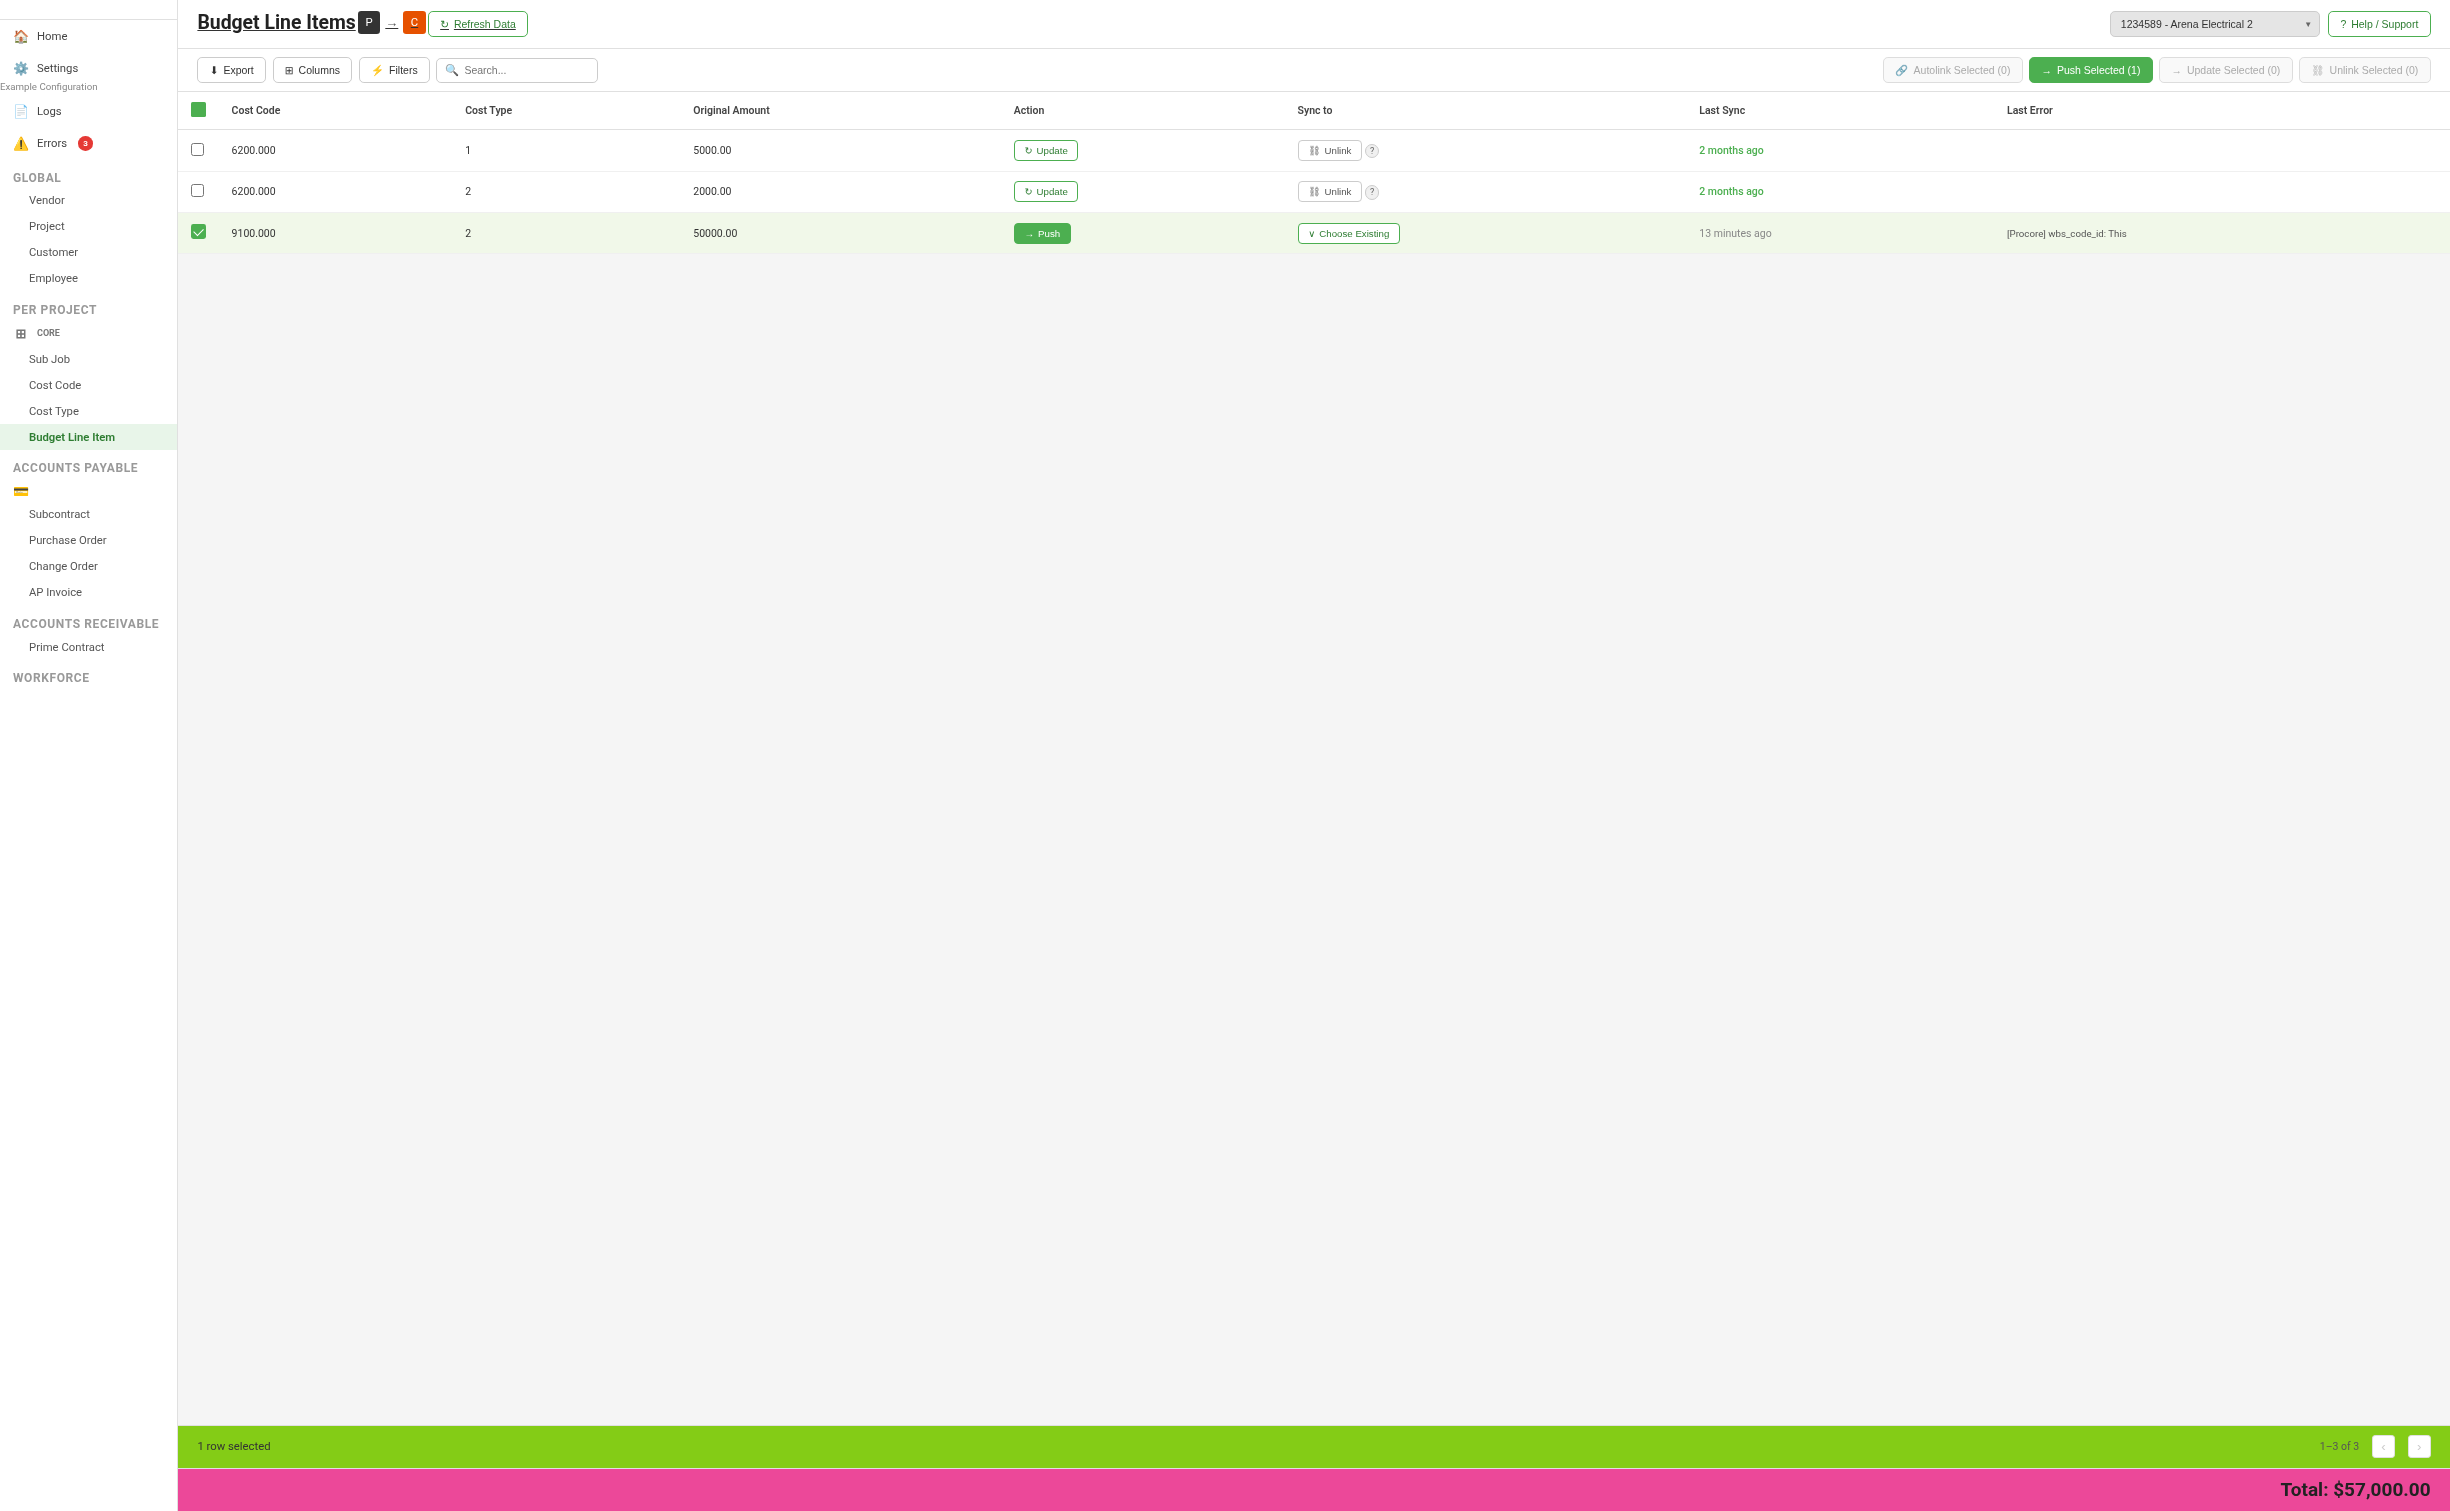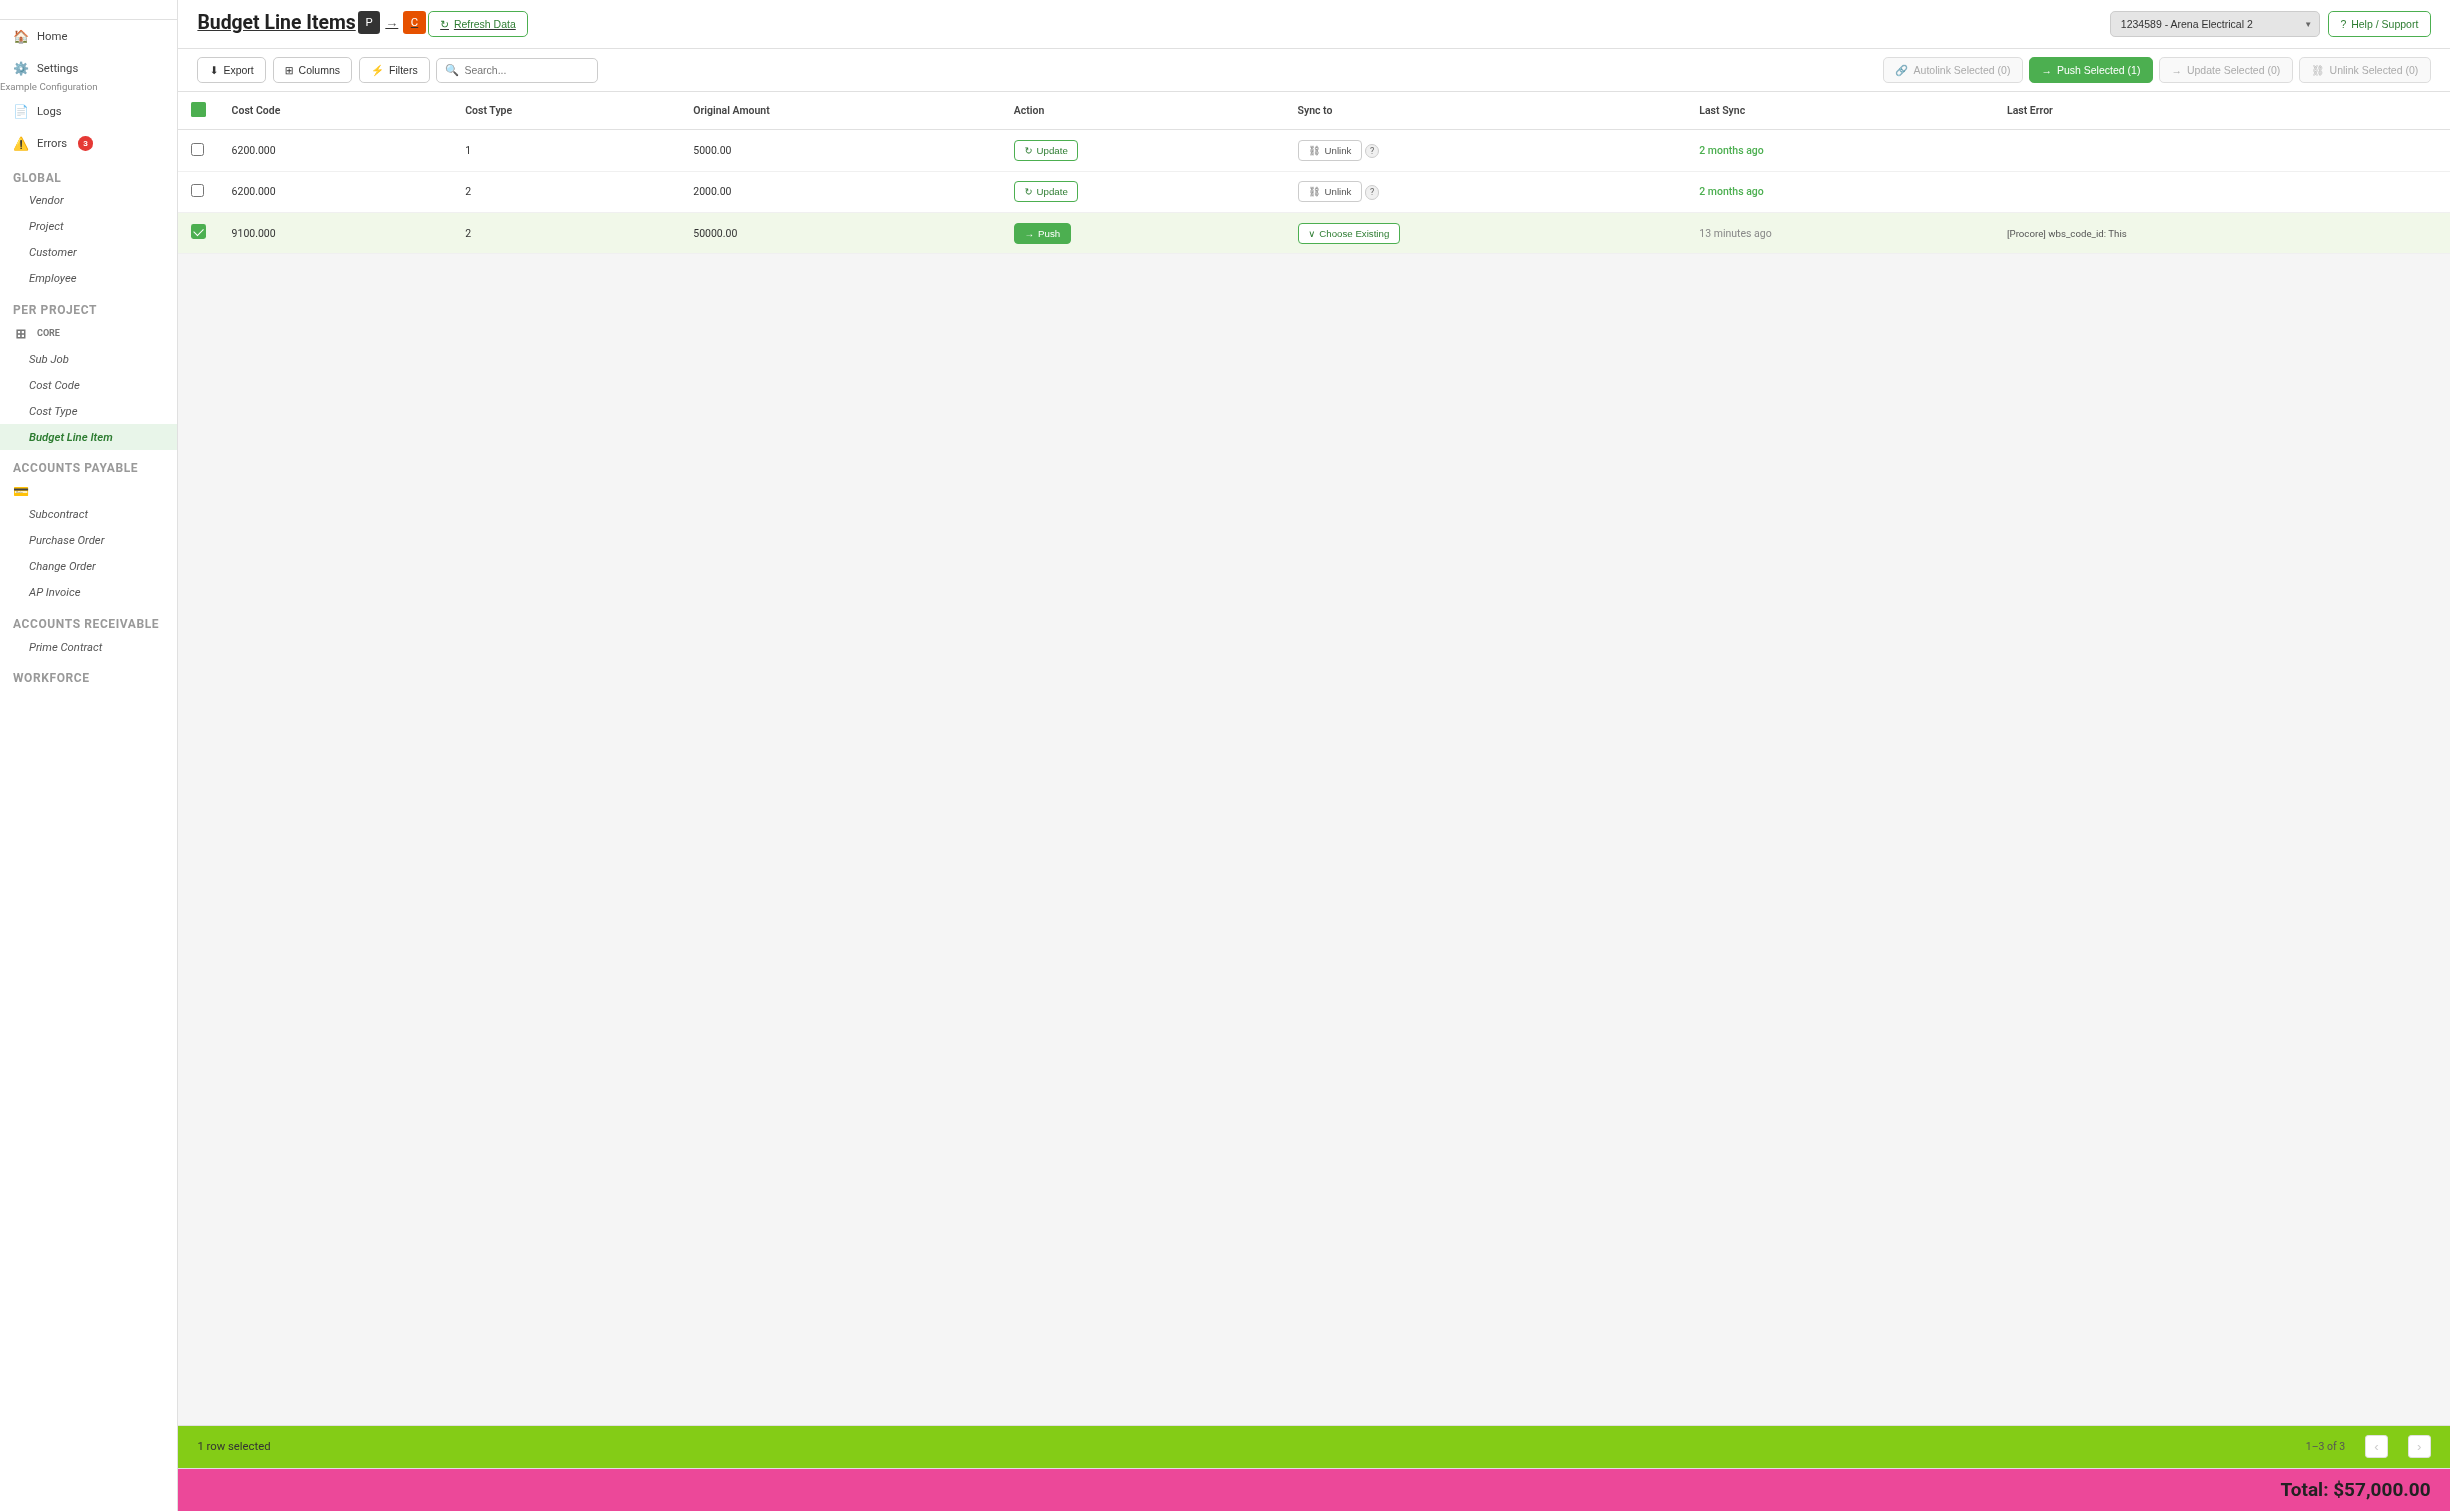--- a/index.html
+++ b/index.html
@@ -3,21 +3,21 @@
   <meta charset="utf-8">
   <style>
     * { box-sizing: border-box; margin: 0; padding: 0; }
     body { font-family: -apple-system, BlinkMacSystemFont, 'Segoe UI', Roboto, sans-serif; font-size: 11.3px; background: #f5f5f5; color: #333; display: flex; height: 100vh; overflow: hidden; }
 
     
     .sidebar { width: 178px; min-width: 178px; background: #fff; border-right: 0.8px solid #e0e0e0; display: flex; flex-direction: column; overflow-y: auto; }
     .sidebar-item { display: flex; align-items: center; gap: 8px; padding: 8px 13px; cursor: pointer; color: #444; font-size: 11.3px; }
     .sidebar-item .icon { width: 16px; height: 16px; display: flex; align-items: center; justify-content: center; font-size: 13px; flex-shrink: 0; }
     .sidebar-section-label { font-size: 12px; font-weight: 700; color: #999; text-transform: uppercase; padding: 11.3px 13px 3.2px; letter-spacing: 0.6px; }
-    .sidebar-sub-item { padding: 6.5px 13px 6.5px 29px; cursor: pointer; color: #555; font-size: 11.3px; font-style: italic; }
+    .sidebar-sub-item { padding: 6.5px 13px 6.5px 29px; cursor: pointer; color: #555; font-size: 11.3px; }
     .sidebar-sub-item.active { background: #e8f5e9; font-weight: 600; color: #2e7d32; }
     .sidebar-top { padding: 9.7px 13px; border-bottom: 0.8px solid #e0e0e0; }
     .badge { background: #e53935; color: #fff; border-radius: 50%; width: 14.6px; height: 14.6px; font-size: 8px; display: inline-flex; align-items: center; justify-content: center; font-weight: 700; margin-left: 3.2px; }
     .settings-sub { font-size: 9.7px; color: #888; margin-top: -3.2px; margin-bottom: 3.2px; }
 
     
     .main { flex: 1; display: flex; flex-direction: column; overflow: hidden; }
     .main-header { background: #fff; border-bottom: 0.8px solid #e0e0e0; padding: 11.3px 19.4px; display: flex; align-items: center; justify-content: space-between; }
     .main-header-left { display: flex; align-items: flex-start; gap: 2px; text-decoration: underline; }
     .page-title { font-size: 19.4px; font-weight: 700; color: #222; }
@@ -57,21 +57,21 @@
     .unlink-btn { display: inline-flex; align-items: center; gap: 4px; padding: 4px 9.7px; border-radius: 4px; border: 0.8px solid #ccc; background: #fff; color: #555; font-size: 9.7px; cursor: pointer; }
     .choose-btn { display: inline-flex; align-items: center; gap: 4px; padding: 4px 9.7px; border-radius: 4px; border: 1.2px solid #4caf50; background: #fff; color: #2e7d32; font-size: 9.7px; cursor: pointer; }
     .help-icon { width: 14.6px; height: 14.6px; border-radius: 50%; background: #f0f0f0; border: 0.8px solid #ccc; display: inline-flex; align-items: center; justify-content: center; font-size: 9px; color: #666; cursor: pointer; }
     .last-sync-green { color: #4caf50; font-weight: 500; }
     .last-sync-gray { color: #888; }
     .last-error { color: #555; font-size: 9.7px; }
 
     
     .table-footer { background: #84cc16; border-top: 0.8px solid #e0e0e0; padding: 9.7px 19.4px; display: flex; align-items: center; justify-content: space-between; }
     .footer-total { background: #ec4899; border-top: 0.8px solid #e0e0e0; padding: 9.7px 19.4px; text-align: right; font-size: 19px; font-weight: 700; color: #222; }
-    .pagination { display: flex; align-items: center; gap: 20px; font-size: 10.5px; color: #555; }
+    .pagination { display: flex; align-items: center; gap: 13px; font-size: 10.5px; color: #555; }
     .page-btn { width: 22.7px; height: 22.7px; border: 0.8px solid #ccc; border-radius: 3.2px; background: #fff; cursor: pointer; display: inline-flex; align-items: center; justify-content: center; color: #555; }
     .page-btn.disabled { color: #ccc; border-color: #e0e0e0; cursor: default; }
 
     .green-square { width: 14.6px; height: 14.6px; background: #4caf50; border-radius: 1.6px; display: inline-block; }
     .header-checkbox-col { width: 32px; }
 
     .help-btn { background: #fff; border: 1.2px solid #4caf50; color: #2e7d32; display: inline-flex; align-items: center; gap: 4.9px; padding: 5.7px 11.3px; border-radius: 4.9px; cursor: pointer; font-size: 10.5px; font-weight: 500; }
   </style>
 </head>
 <body>

